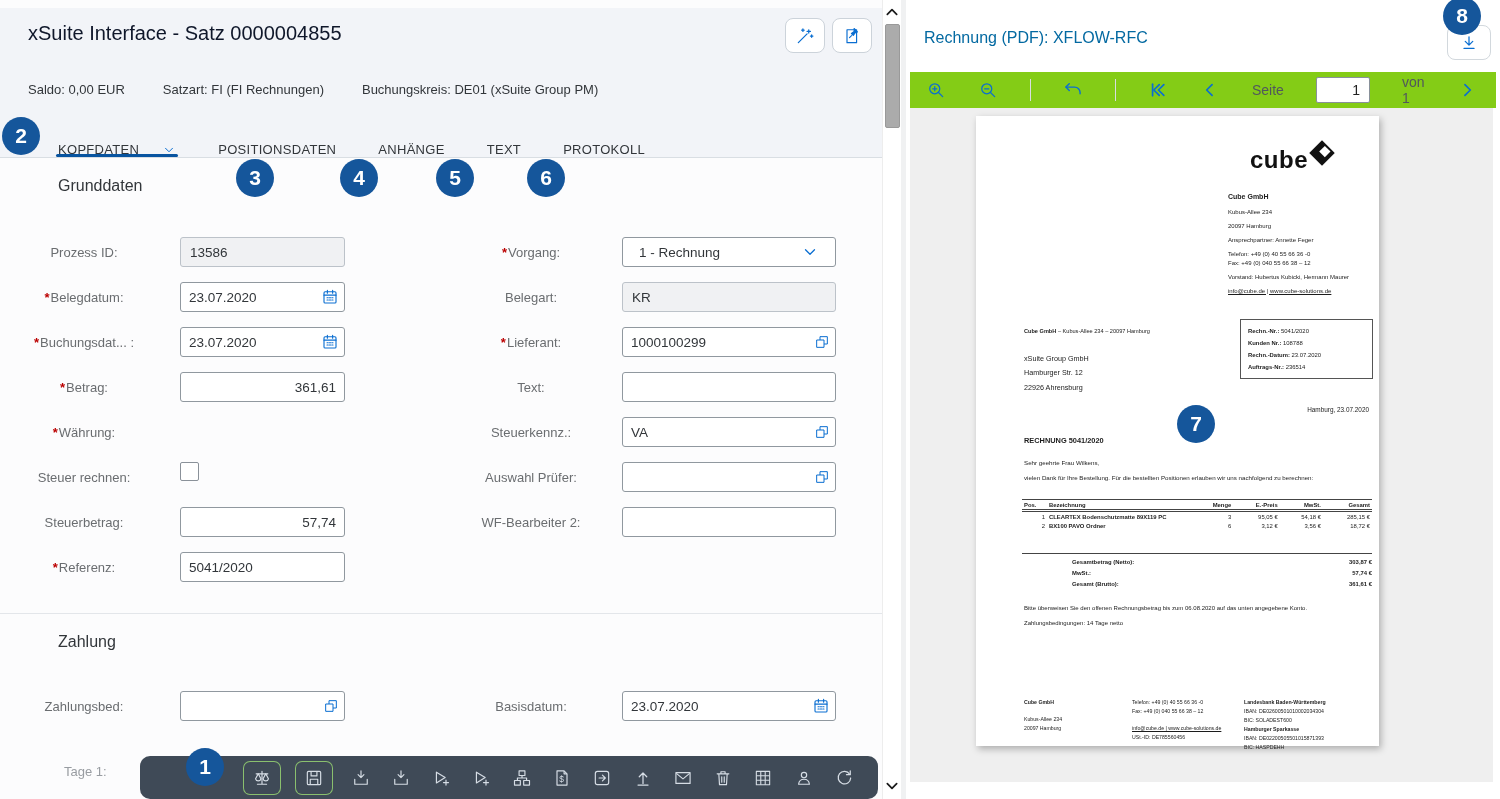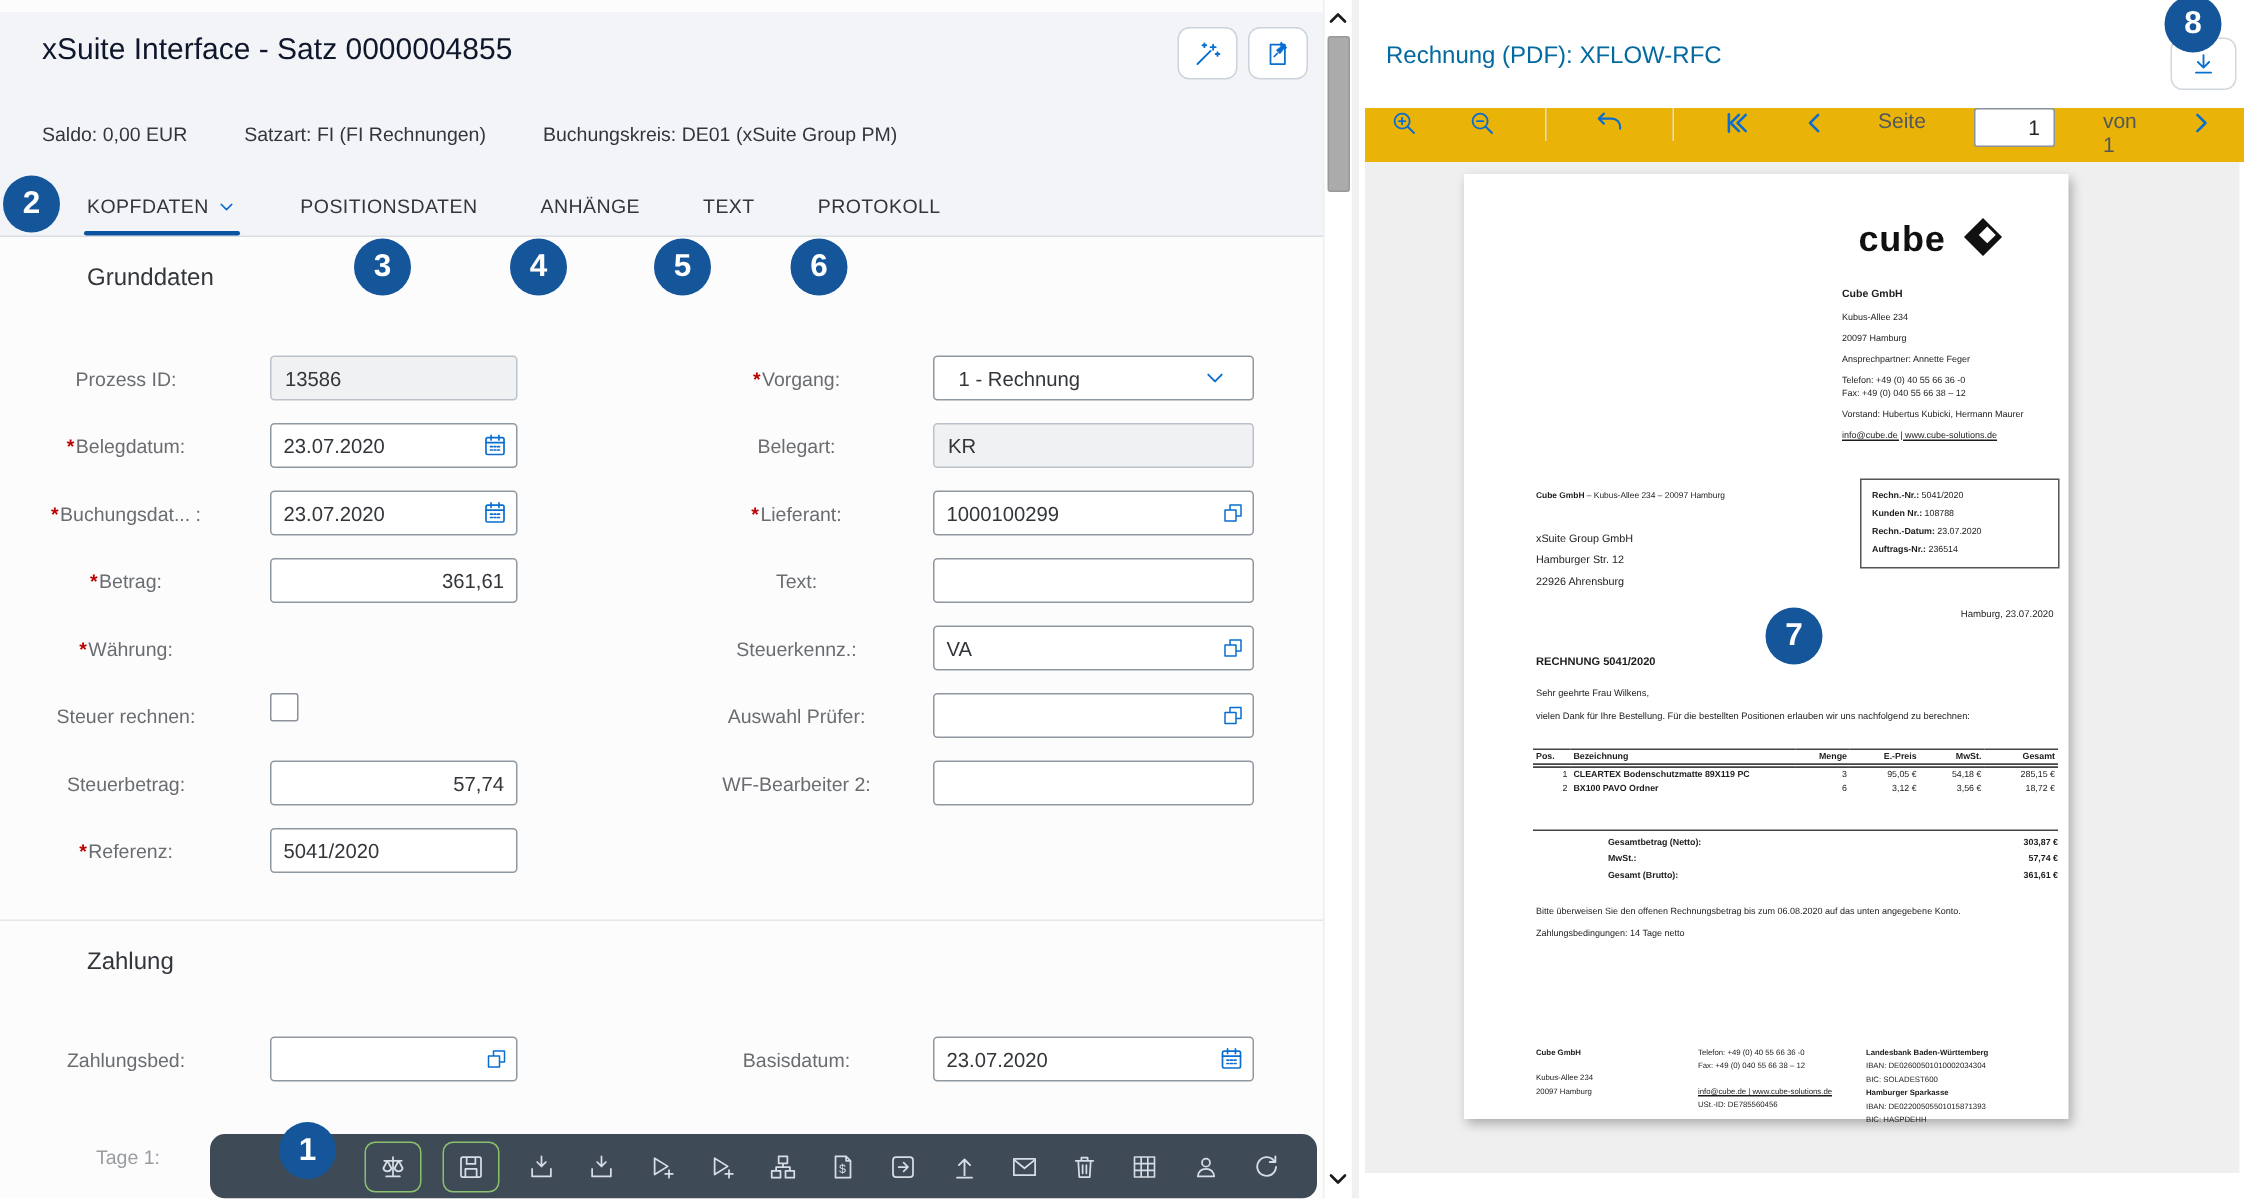--- a/index.html
+++ b/index.html
@@ -14,21 +14,21 @@
   
   .left-panel{position:absolute;left:0;top:0;width:882px;height:799px;background:#fcfcfd}
   .lp-top{position:absolute;left:0;top:8px;width:100%;height:150px;background:#f2f4f8;border-bottom:1px solid #d9dee3;box-sizing:border-box}
   .lp-title{position:absolute;left:28px;top:14px;font-size:20px;color:#0f172a}
   .lp-actions{position:absolute;top:10px;right:10px;display:flex;gap:7px}
   .hbtn{width:40px;height:35px;border:1px solid #ccd3da;border-radius:8px;background:#fff;color:#0a6ed1;
         display:flex;align-items:center;justify-content:center;cursor:pointer;padding:0}
   .lp-meta{position:absolute;left:28px;top:74px;font-size:13px;display:flex;gap:38px;color:#32363a}
   .tabs{position:absolute;left:0;bottom:0;width:100%;height:39px;display:flex;align-items:center;
         padding-left:58px;gap:42px;font-size:13px;letter-spacing:.3px;box-sizing:border-box}
-  .tab{display:flex;align-items:center;gap:5px;height:100%;position:relative;cursor:pointer;color:#32363a}
+  .tab{display:flex;align-items:flex-end;gap:23px;height:100%;position:relative;cursor:pointer;color:#32363a}
   .tab.active:after{content:"";position:absolute;left:-2px;right:-2px;bottom:0;height:3px;background:#0854a0;border-radius:2px}
   .tab .tchev{color:#0a6ed1}
 
   .form{position:absolute;left:0;top:158px;right:0}
   .section-title{font-size:16px;color:#32363a;margin:19px 0 0 58px}
   .grid{display:flex;padding-top:42px}
   .colL{width:452px}
   .colR{width:424px}
   .row{display:flex;align-items:center;height:30px;margin-bottom:15px}
   .lab{text-align:center;padding-right:12px;font-size:13px;color:#6a6d70;flex:none;white-space:nowrap}
@@ -65,32 +65,32 @@
   .car.up{top:4px}
   .car.down{bottom:5px}
   .thumb{position:absolute;left:2px;top:24px;width:13px;height:102px;background:#ababab;border:1px solid #999;border-radius:2px;cursor:pointer}
   .vdiv{position:absolute;left:901px;top:0;width:5px;height:799px;background:#f0f1f2}
 
   
   .right-panel{position:absolute;left:906px;top:0;width:594px;height:799px;background:#fff}
   .rp-title{position:absolute;left:18px;top:29px;font-size:16px;color:#0369a1}
   .dl-top{position:absolute;right:9px;top:25px;width:44px;height:35px;border:1px solid #d2d8dd;border-radius:8px;
           background:#fff;color:#0a6ed1;display:flex;align-items:center;justify-content:center;cursor:pointer;padding:0}
-  .pdf-bar{position:absolute;left:4px;top:72px;right:4px;height:36px;background:#eab308;display:flex;
+  .pdf-bar{position:absolute;left:4px;top:72px;right:4px;height:36px;background:#84cc16;display:flex;align-items:center;
            gap:32px;padding:0 16px;font-size:14px;color:#51575d}
   .pbtn{background:none;border:none;color:#0a6ed1;display:flex;cursor:pointer;padding:0}
   .psep{width:1px;height:22px;background:#d9dde1;flex:none}
   .pgin{width:54px;height:26px;border:1px solid #89919a;border-radius:2px;text-align:right;padding:0 9px;
         font-family:inherit;font-size:14px;color:#222;box-sizing:border-box}
   .viewer{position:absolute;left:4px;top:108px;right:7px;bottom:17px;background:#efefef}
   .page{position:absolute;left:66px;top:8px;width:403px;height:630px;background:#fff;box-shadow:2px 3px 7px rgba(0,0,0,.28)}
 
   
   .page *{color:#1c1c1c}
-  .inv-logo{position:absolute;top:30px;right:48px;display:flex;align-items:center;gap:16px}
+  .inv-logo{position:absolute;top:30px;right:48px;display:flex;align-items:flex-start;gap:5px}
   .inv-logo .word{font-size:24px;font-weight:bold;letter-spacing:.5px;color:#111}
   .diamond{width:18px;height:18px;background:#111;transform:rotate(45deg);position:relative;top:-2px}
   .diamond:after{content:"";position:absolute;left:6px;top:2px;width:8px;height:8px;background:#fff}
   .blockR{position:absolute;left:252px;top:76px;width:134px;font-size:6px;line-height:1.5}
   .blockR .b{font-weight:bold;font-size:7px}
   .sp{margin-top:5px}
   .u{text-decoration:underline}
   .b{font-weight:bold}
   .sender{position:absolute;left:48px;top:212px;font-size:5.6px;color:#333;white-space:nowrap}
   .recip{position:absolute;left:48px;top:236px;font-size:7.2px;line-height:2.0}

